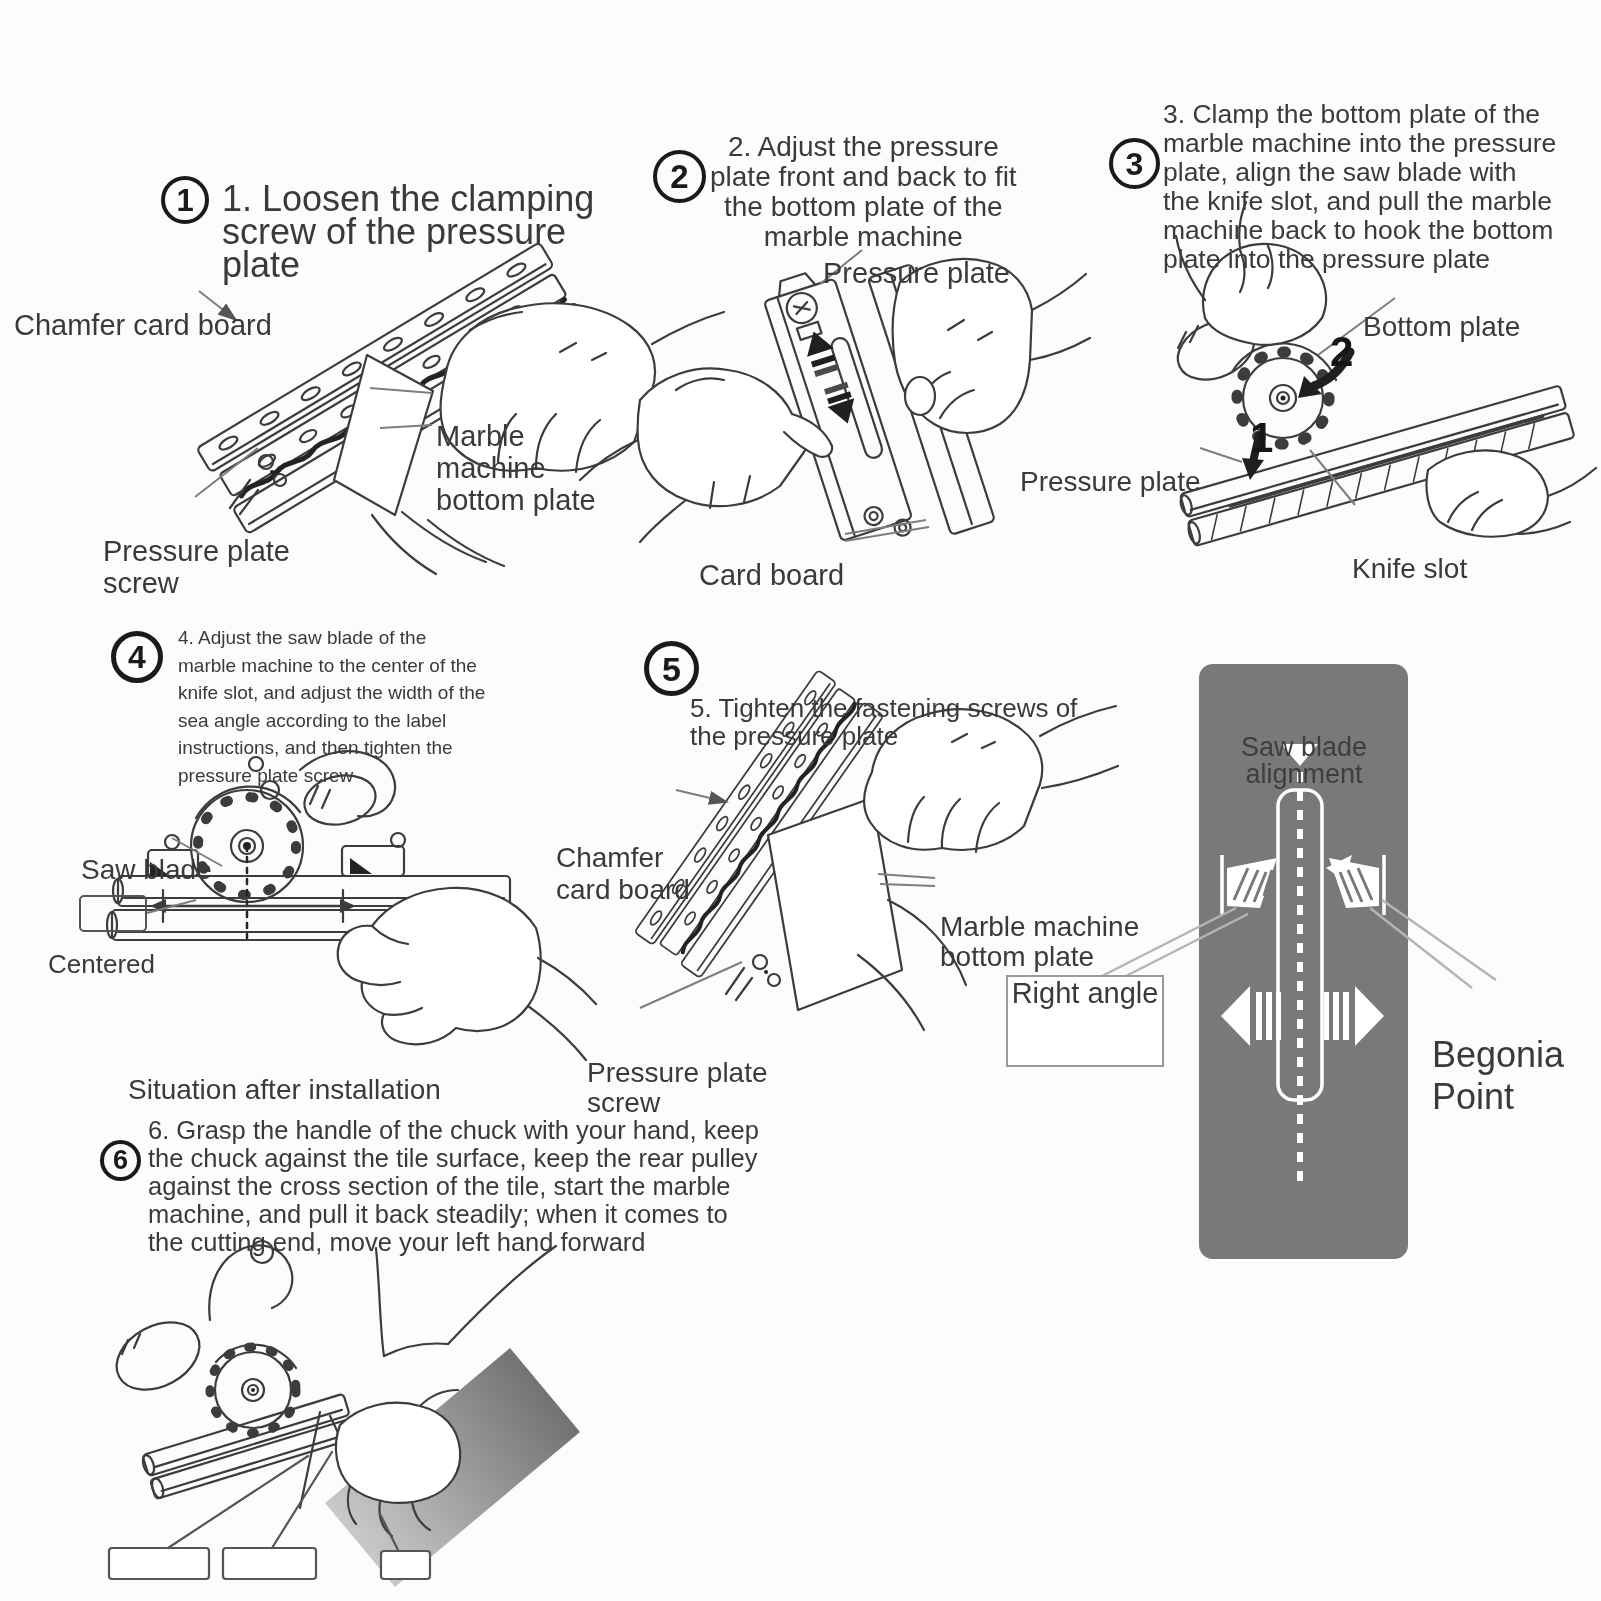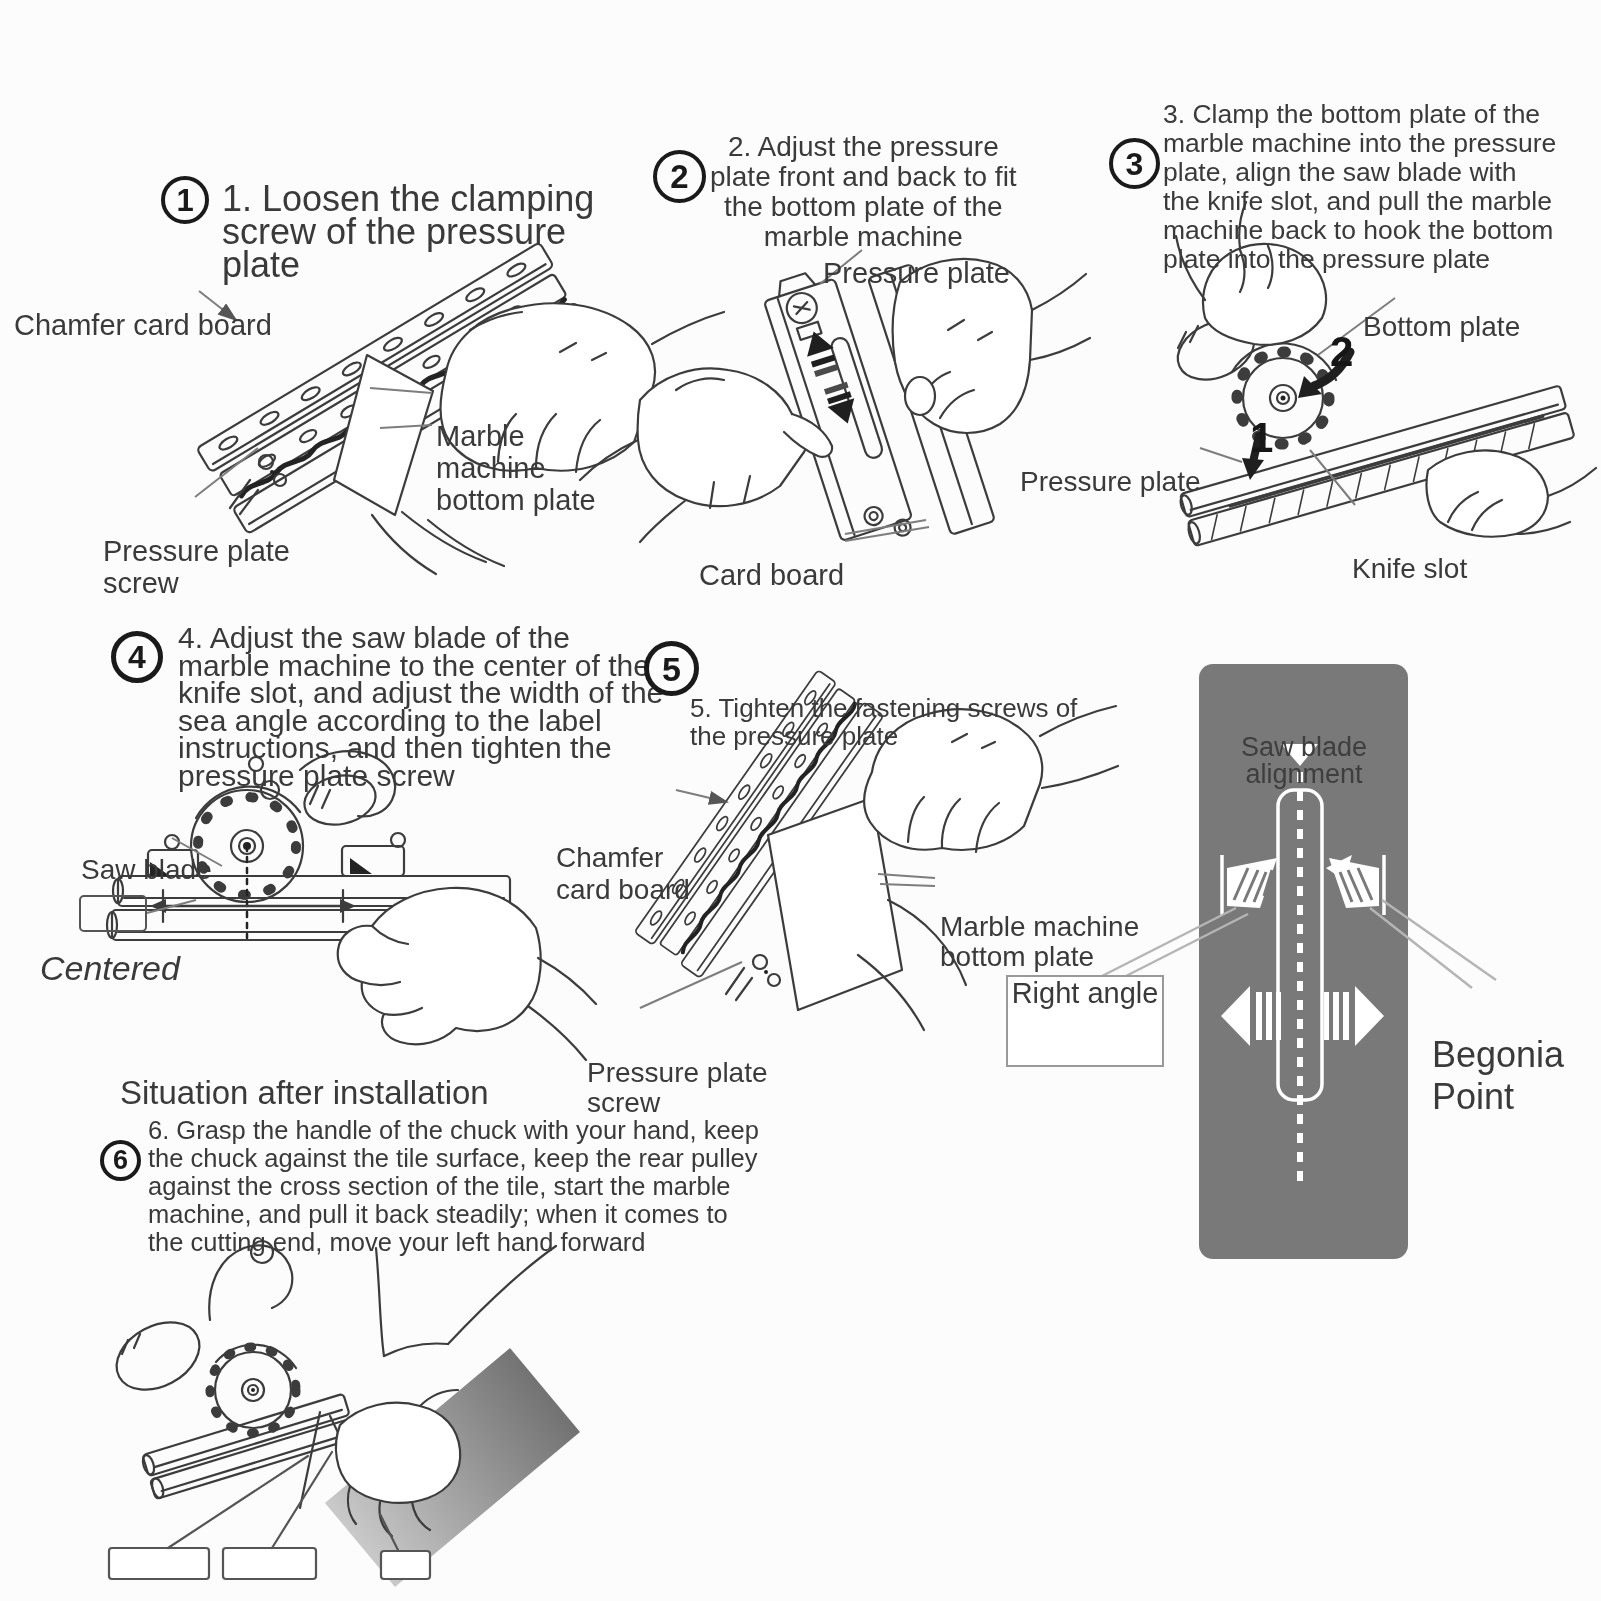--- a/index.html
+++ b/index.html
@@ -27,25 +27,25 @@
 
   #step3-num{left:1109px;top:138px;width:51px;height:51px;font-size:32px;}
   #step3-text{left:1163px;top:52px;font-size:26.5px;line-height:29px;}
   #lbl-f3-bottom{left:1363px;top:263px;font-size:28px;}
   #lbl-f3-pressure{left:1020px;top:418px;font-size:28px;}
   #lbl-f3-knife{left:1352px;top:505px;font-size:28px;}
   #f3-num1{left:1250px;top:414px;font-size:42px;}
   #f3-num2{left:1330px;top:328px;font-size:42px;}
 
   #step4-num{left:111px;top:631px;width:52px;height:52px;font-size:32px;border-width:5px;}
-  #step4-text{left:178px;top:576px;font-size:30px;line-height:27.5px;}
+  #step4-text{left:178px;top:576px;font-size:19px;line-height:27.5px;}
   #lbl-f4-saw{left:81px;top:806px;font-size:28px;}
   #f4-centered-box{left:79px;top:895px;width:68px;height:37px;border-color:#555;border-radius:5px;background:transparent;}
-  #lbl-f4-centered{left:40px;top:901px;font-size:34px;font-style:italic;}
-  #lbl-f4-caption{left:120px;top:1026px;font-size:33px;}
+  #lbl-f4-centered{left:48px;top:901px;font-size:26px;}
+  #lbl-f4-caption{left:128px;top:1026px;font-size:28px;}
 
   #step5-num{left:644px;top:641px;width:55px;height:55px;font-size:34px;border-width:5px;}
   #step5-text{left:690px;top:646px;font-size:26px;line-height:28px;}
   #lbl-f5-chamfer{left:556px;top:794px;font-size:28px;line-height:32px;}
   #lbl-f5-bottom{left:940px;top:864px;font-size:28px;line-height:30px;}
   #lbl-f5-screw{left:587px;top:1010px;font-size:28px;line-height:30px;}
 
   #step6-num{left:100px;top:1140px;width:41px;height:41px;font-size:27px;}
   #step6-text{left:148px;top:1068px;font-size:25.5px;line-height:28px;}
 

